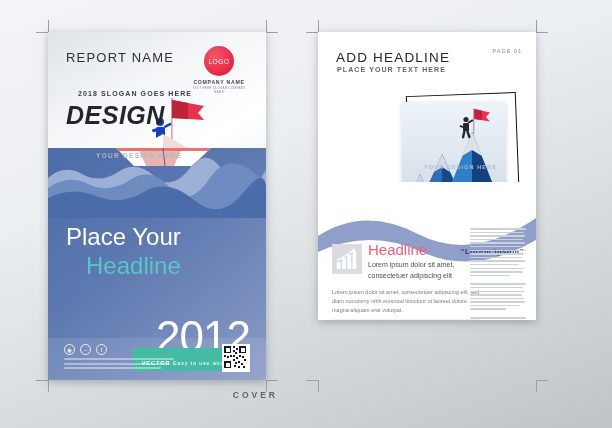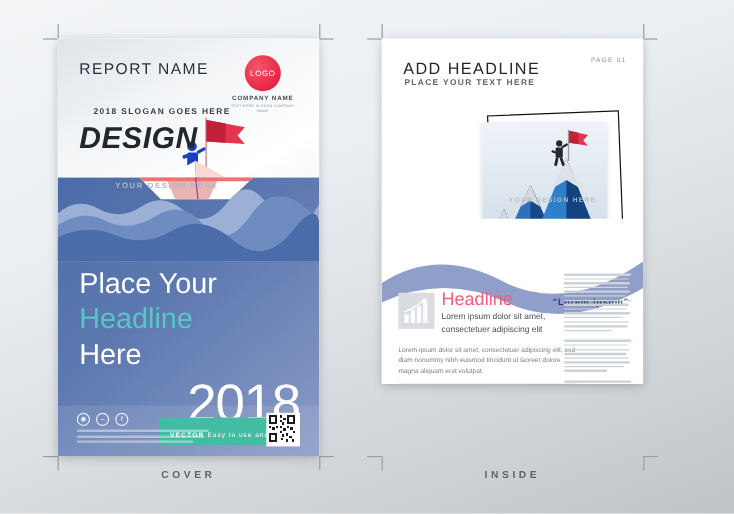--- a/index.html
+++ b/index.html
@@ -18,21 +18,21 @@
 
   
   .page{position:absolute;background:#fff;box-shadow:0 2px 8px rgba(60,70,80,.35);overflow:hidden;}
   #cover-page{left:48px;top:32px;width:218px;height:348px;}
   #inside-page{left:318px;top:32px;width:218px;height:288px;}
 
   .caption{
     position:absolute;font-size:8.5px;letter-spacing:3px;color:#5e6469;
     font-weight:700;text-align:center;width:218px;
   }
-  #cover-caption{left:48px;top:390px;}
+  #cover-caption{left:60px;top:390px;text-align:right;}
   #inside-caption{left:318px;top:390px;}
 
   
   .cover-top{
     position:absolute;left:0;top:0;width:100%;height:160px;
     background:linear-gradient(150deg,#dfe4e9 0%,#f3f5f7 35%,#ffffff 70%,#eef1f4 100%);
   }
   .cover-bottom{
     position:absolute;left:0;bottom:0;width:100%;height:232px;
     background:linear-gradient(140deg,#4a6ca8 0%,#5c78b0 40%,#8a9bc6 100%);
@@ -61,21 +61,21 @@
   .logo-circle span{font-size:6.5px;color:#fff;letter-spacing:.6px;}
   .logo-name{font-size:5.2px;letter-spacing:.7px;color:#444a50;margin-top:3px;font-weight:700;}
   .logo-tag{font-size:3px;letter-spacing:.3px;color:#8b9097;margin-top:1px;}
 
   .design-here{
     position:absolute;left:48px;top:120px;font-size:6.5px;letter-spacing:1.3px;
     color:#aeb7c2;font-weight:700;white-space:nowrap;
   }
   .boat-svg{position:absolute;left:60px;top:58px;}
 
-  .headline-block{position:absolute;left:18px;top:190px;line-height:1.22;}
+  .headline-block{position:absolute;left:18px;top:190px;line-height:1.22;text-align:right;}
   .hl{font-size:24px;color:#ffffff;font-weight:400;display:block;}
   .hl.accent{color:#57c6c4;}
   .year{
     position:absolute;right:16px;top:283px;font-size:44px;color:#fff;font-weight:300;
     letter-spacing:-1px;line-height:1;
   }
   .vector-badge{
     position:absolute;right:16px;top:316px;background:#2fb59a;color:#fff;
     padding:2.5px 9px;border-radius:1px;white-space:nowrap;
   }
@@ -211,24 +211,23 @@
       </div>
       <div class="logo-name">COMPANY NAME</div>
       <div class="logo-tag">TEXT HERE SLOGAN COMPANY NAME</div>
     </div>
 
     <div class="design-here">YOUR DESIGN HERE</div>
 
     <div class="headline-block">
       <span class="hl">Place Your</span>
       <span class="hl accent">Headline</span>
-      <span class="hl">Here</span>
-    </div>
-
-    <div class="year">2018</div>
+    </div>
+
+    <div class="year">2012</div>
 
     <div class="vector-badge">
       <span class="vb-strong">VECTOR</span><span class="vb-rest">  Easy  to  use  and  edit.</span>
     </div>
 
     <div class="footer-strip">
       <div class="soc">
         <div class="sc">◉</div>
         <div class="sc">–</div>
         <div class="sc">f</div>
@@ -393,15 +392,14 @@
         <div class="rl" style="width:99%"></div>
       <div class="rl" style="width:90%"></div>
         <div class="rl" style="width:64%"></div>
       <div class="gap"></div>
       <div class="rl" style="width:100%"></div>
         <div class="rl" style="width:96%"></div>
       <div class="rl" style="width:93%"></div>
         <div class="rl" style="width:98%"></div>
     </div>
   </div>
-  <div class="caption" id="inside-caption">INSIDE</div>
 
 </div>
 
 </body></html>

